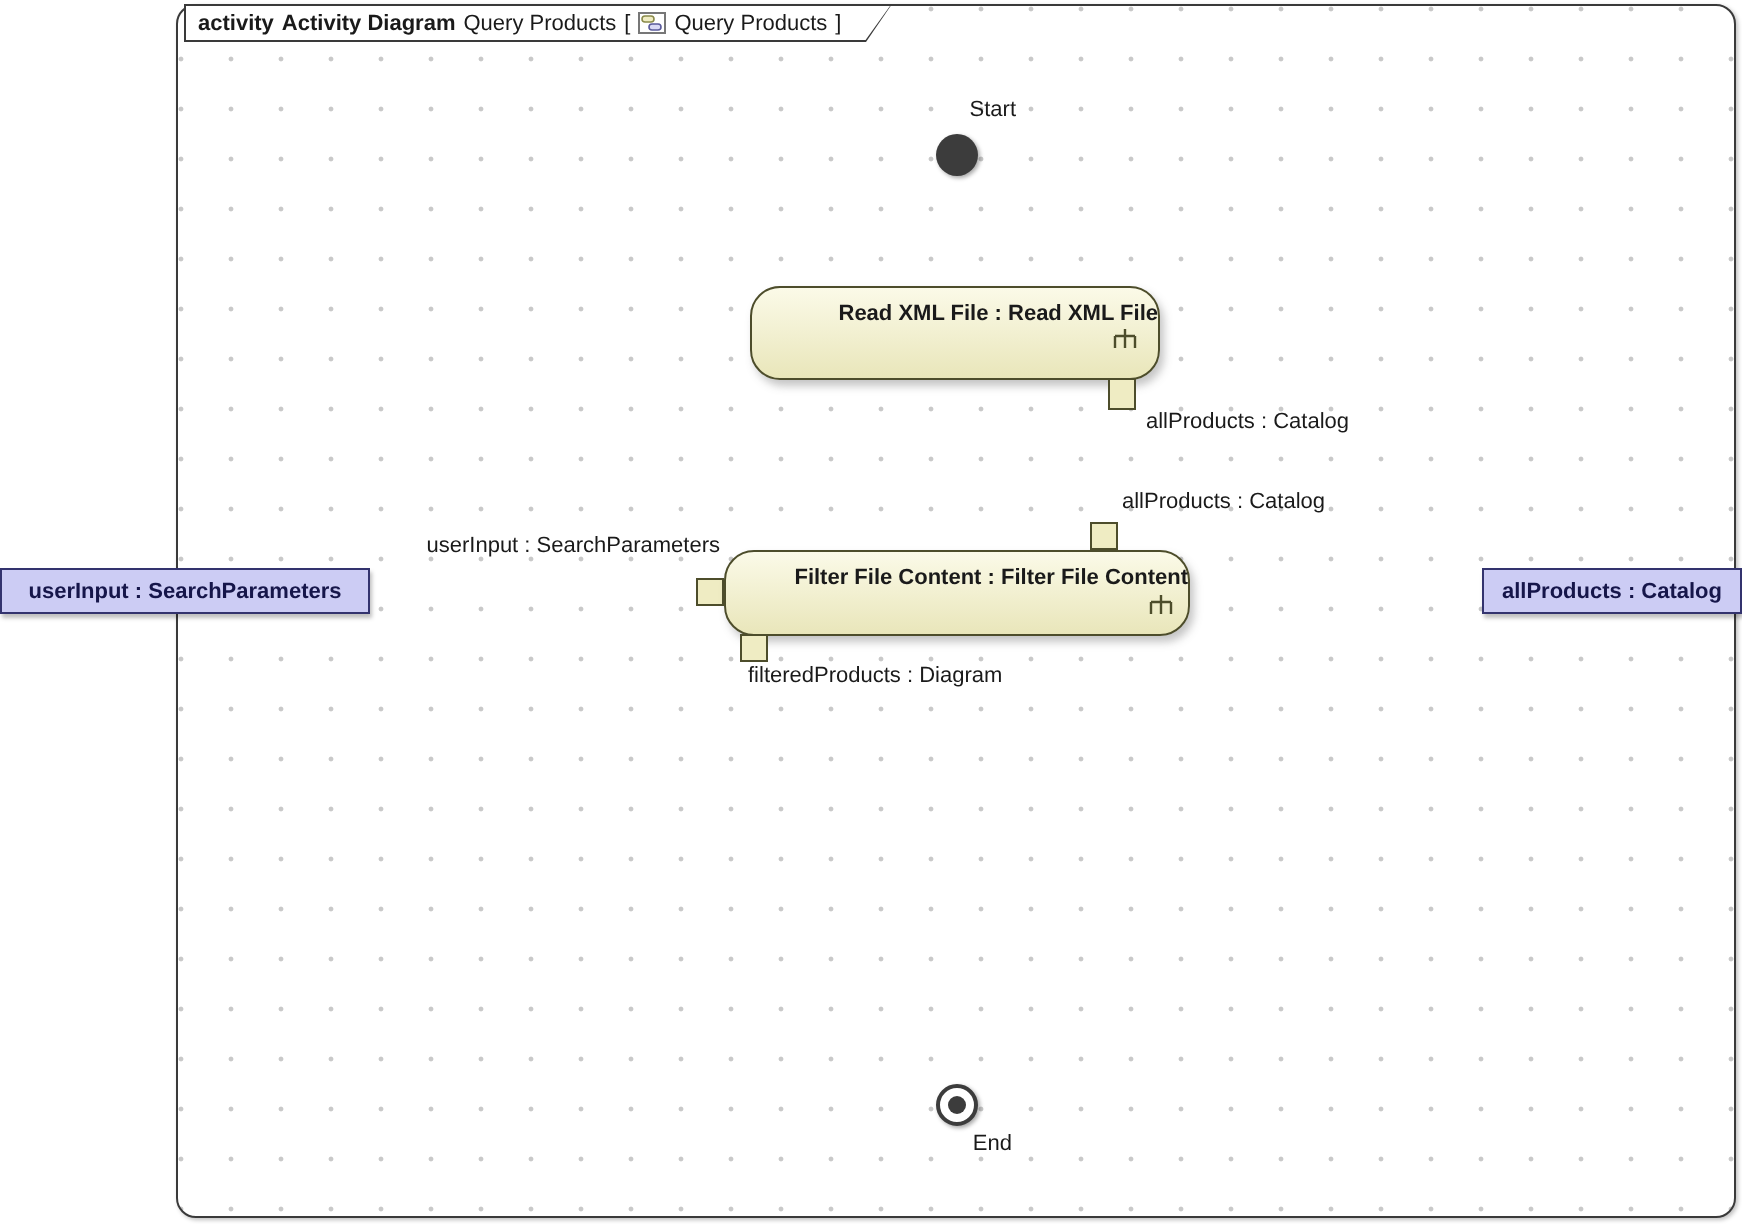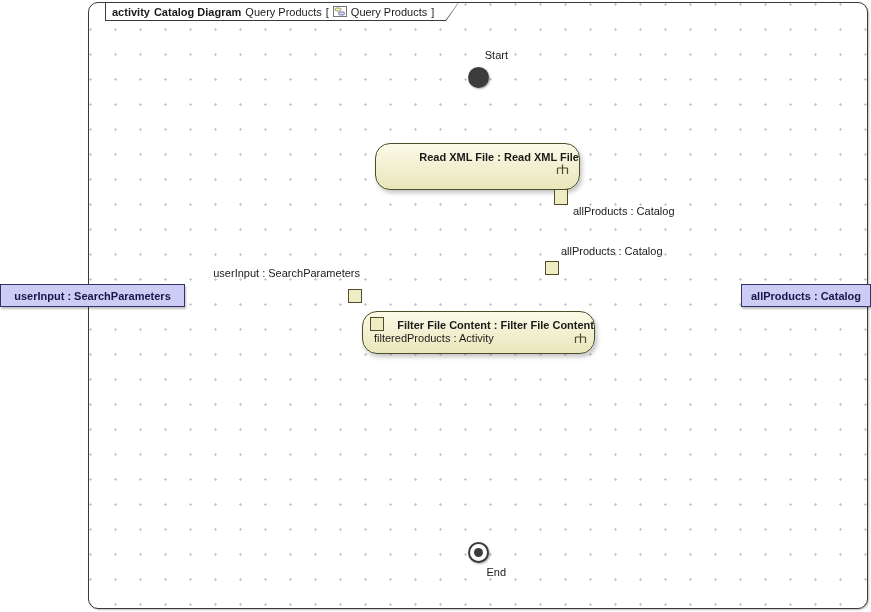--- a/index.html
+++ b/index.html
@@ -20,21 +20,21 @@
     position: absolute; left: 88px; top: 2px; width: 780px; height: 607px;
     border: 1px solid var(--frame-border, #3a3a3a);
     border-radius: 10px;
     background-color: #ffffff;
     background-image: radial-gradient(circle, var(--grid-dot, #c9c9c9) 1px, transparent 1.4px);
     background-size: 25px 25px;
     background-position: 14px 14px;
     box-shadow: 1px 1px 2px rgba(0,0,0,0.25);
   }
   .tab {
-    position: absolute; left: 16px; top: -1px; width: 354px; height: 19px;
+    position: absolute; left: 3px; top: -1px; width: 354px; height: 19px;
     background: var(--frame-border, #3a3a3a);
     clip-path: polygon(0 0, 100% 0, calc(100% - 13px) 100%, 0 100%);
   }
   .tab-inner {
     position: absolute; left: 1px; top: 1px; width: 352px; height: 17px;
     background: #ffffff;
     clip-path: polygon(0 0, 100% 0, calc(100% - 12.2px) 100%, 0 100%);
     display: flex; align-items: center;
     padding: 0 14px 0 6px; gap: 4px;
     white-space: nowrap;
@@ -47,21 +47,21 @@
     position: absolute;
     border: 1px solid var(--action-border, #4d4d2b);
     border-radius: 15px;
     background: linear-gradient(var(--action-fill-top, #fbfae8), var(--action-fill-bottom, #e9e6ba));
     box-shadow: 2px 3px 4px rgba(90,90,90,0.35);
     text-align: right;
     font-weight: bold;
   }
   .action .lbl { display: block; padding-top: 7px; }
   #action-read   { left: 375px; top: 143px; width: 205px; height: 47px; }
-  #action-filter { left: 362px; top: 275px; width: 233px; height: 43px; margin-top: 36px; }
+  #action-filter { left: 362px; top: 275px; width: 233px; height: 43px; }
   .rake { position: absolute; line-height: 0; }
   #rake-read   { right: 10px; top: 20px; }
   #rake-filter { right: 7px;  top: 21px; }
 
   
   .pin {
     position: absolute; width: 14px; height: 14px;
     background: var(--pin-fill, #efecc3);
     border: 1px solid var(--action-border, #4d4d2b);
   }
@@ -111,21 +111,21 @@
 </style>
 </head>
 <body>
 
 <div class="stage">
 
   <div class="frame">
     <div class="tab">
       <div class="tab-inner">
         <span class="b">activity</span>
-        <span class="b">Catalog Diagram</span>
+        <span class="b">Activity Diagram</span>
         <span>Query Products</span>
         <span>[</span>
         <span class="tab-icon">
           <svg width="14" height="11" viewBox="0 0 14 11">
             <rect x="0.5" y="0.5" width="13" height="10" fill="#ffffff" stroke="#777777"></rect>
             <rect x="2" y="2" width="6" height="3" rx="1.5" fill="#EFECC3" stroke="#8a8a4a" stroke-width="0.8"></rect>
             <rect x="5.5" y="6" width="6" height="3" rx="1.5" fill="#D9D9F5" stroke="#5a5a9a" stroke-width="0.8"></rect>
           </svg>
         </span>
         <span>Query Products</span>
@@ -155,21 +155,21 @@
 
   <div class="action" id="action-filter">
     <span class="lbl">Filter File Content : Filter File Content</span>
     <span class="rake" id="rake-filter">
       <svg width="13" height="11" viewBox="0 0 13 11">
         <path d="M6.5 0.5 V4 M1.5 4 H11.5 M1.5 4 V10 M6.5 4 V10 M11.5 4 V10" stroke="#4D4D2B" stroke-width="1.2" fill="none"></path>
       </svg>
     </span>
   </div>
   <div class="pin" id="pin-filter-output"></div>
-  <div class="flabel" id="lbl-filter-output">filteredProducts : Activity</div>
+  <div class="flabel" id="lbl-filter-output">filteredProducts : Diagram</div>
 
   <div class="param" id="param-left">userInput : SearchParameters</div>
   <div class="param" id="param-right">allProducts : Catalog</div>
 
   <div id="end-node">
     <span class="dot"></span>
   </div>
   <div class="node-label" id="end-label">End</div>
 
 </div>

